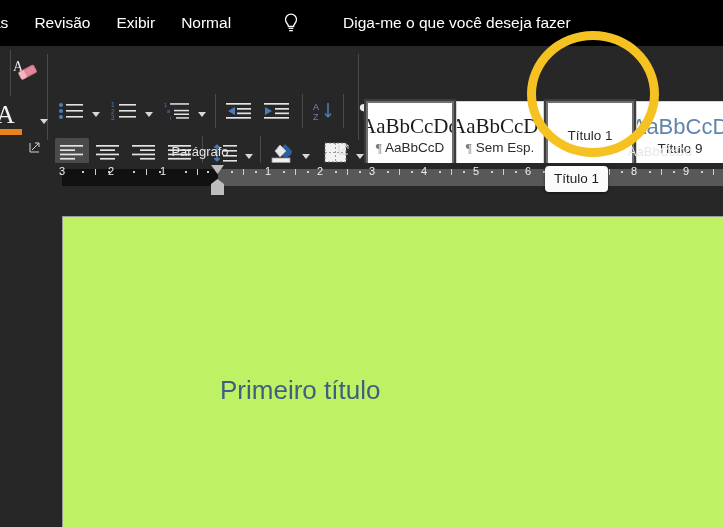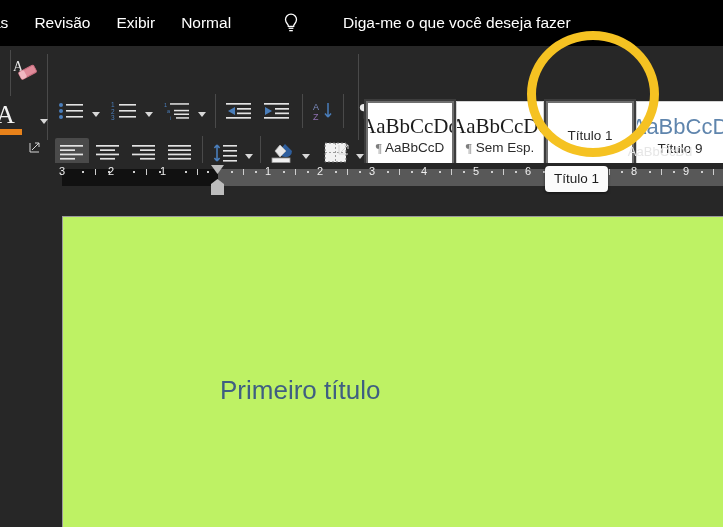--- a/index.html
+++ b/index.html
@@ -365,20 +365,21 @@
           <path d="M11.5 1 L11.5 20 M1 10.5 L22 10.5" stroke="#9d9d9d" stroke-width="1" stroke-dasharray="2 2"></path>
           <rect x="1" y="1" width="21" height="19" fill="none" stroke="#6f6f6f" stroke-width="1" stroke-dasharray="2 2"></rect>
         </svg>
       </div>
       <span class="btn-caret" style="left:301px;top:55px;">
         <span class="caret"></span>
       </span>
 
     </div>
 
+    <div class="grp-label" style="left:120px;top:98px;width:160px;">Parágrafo</div>
 
     <div class="launcher" style="left:337px;top:96px;">
       <svg width="13" height="13" viewBox="0 0 13 13">
         <path d="M2 2 L2 11 L11 11" fill="none" stroke="#d5d5d5" stroke-width="1"></path>
         <path d="M11 2 L4 9" stroke="#d5d5d5" stroke-width="1"></path>
         <path d="M11 2 L11 6 M11 2 L7 2" stroke="#d5d5d5" stroke-width="1"></path>
       </svg>
     </div>
 
     <div class="styles-gallery">

